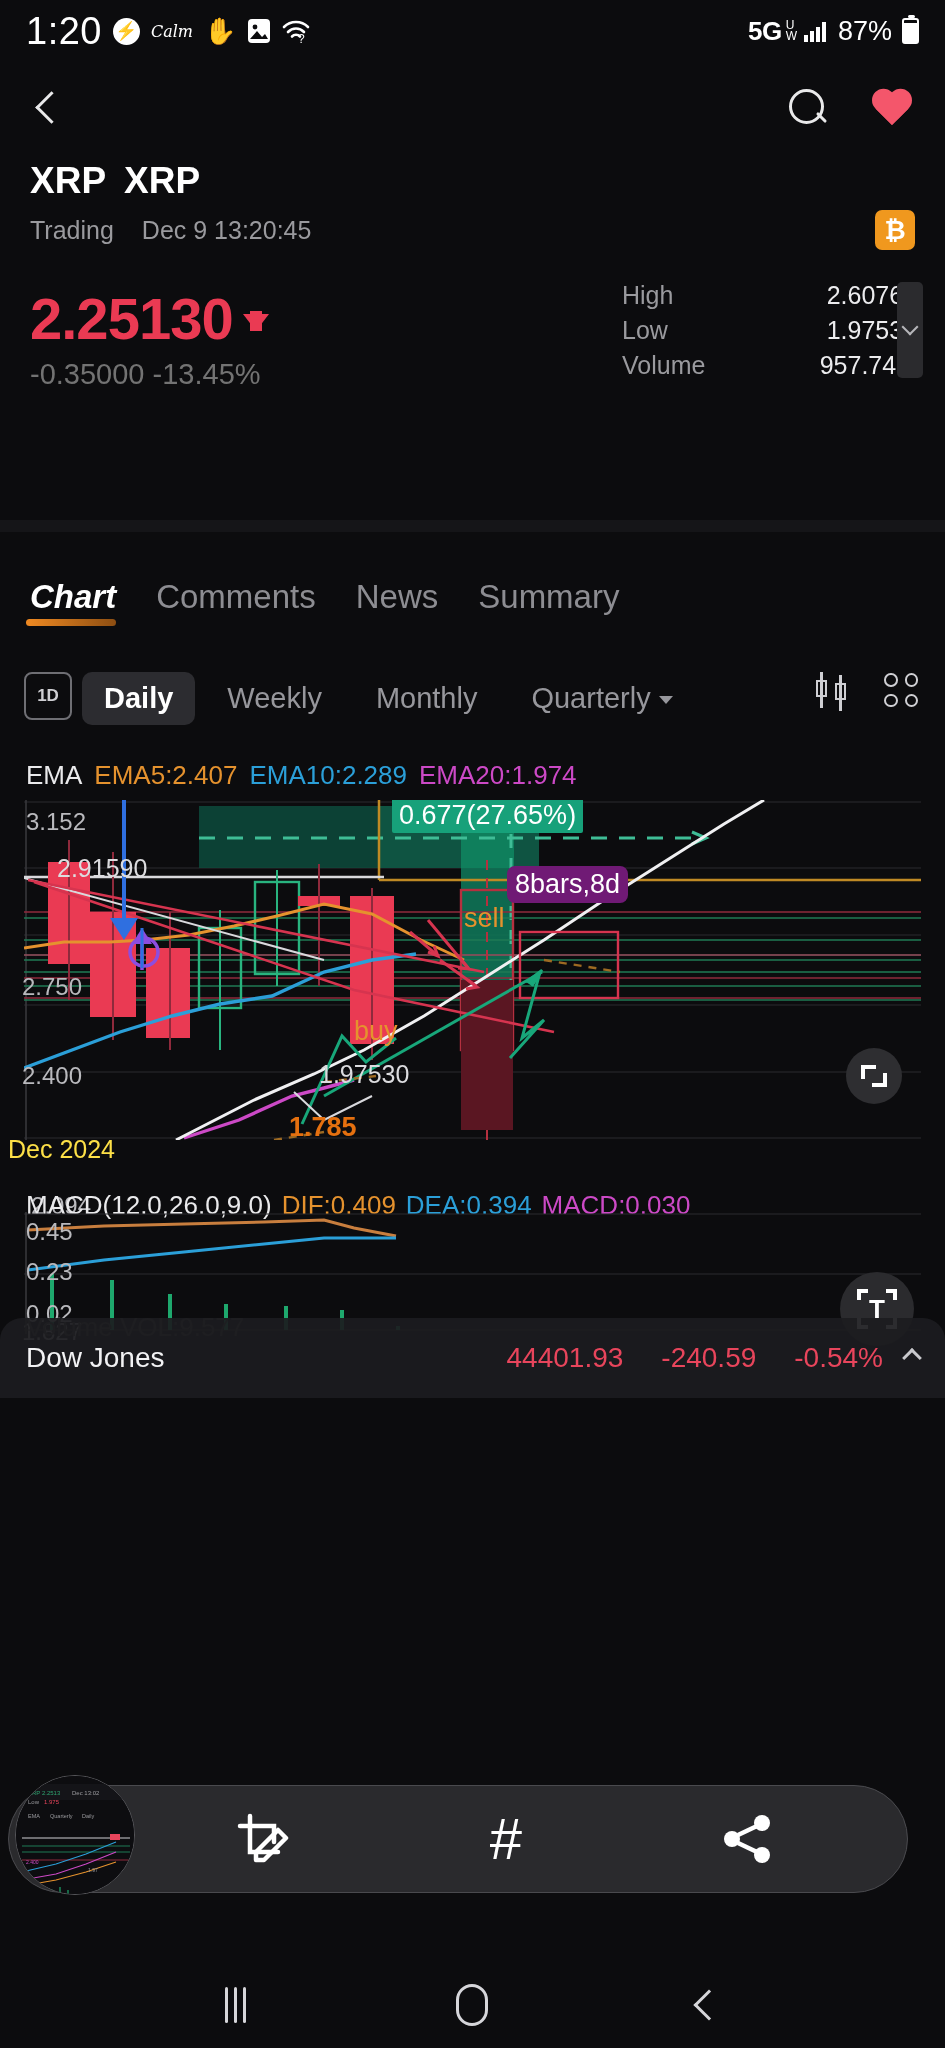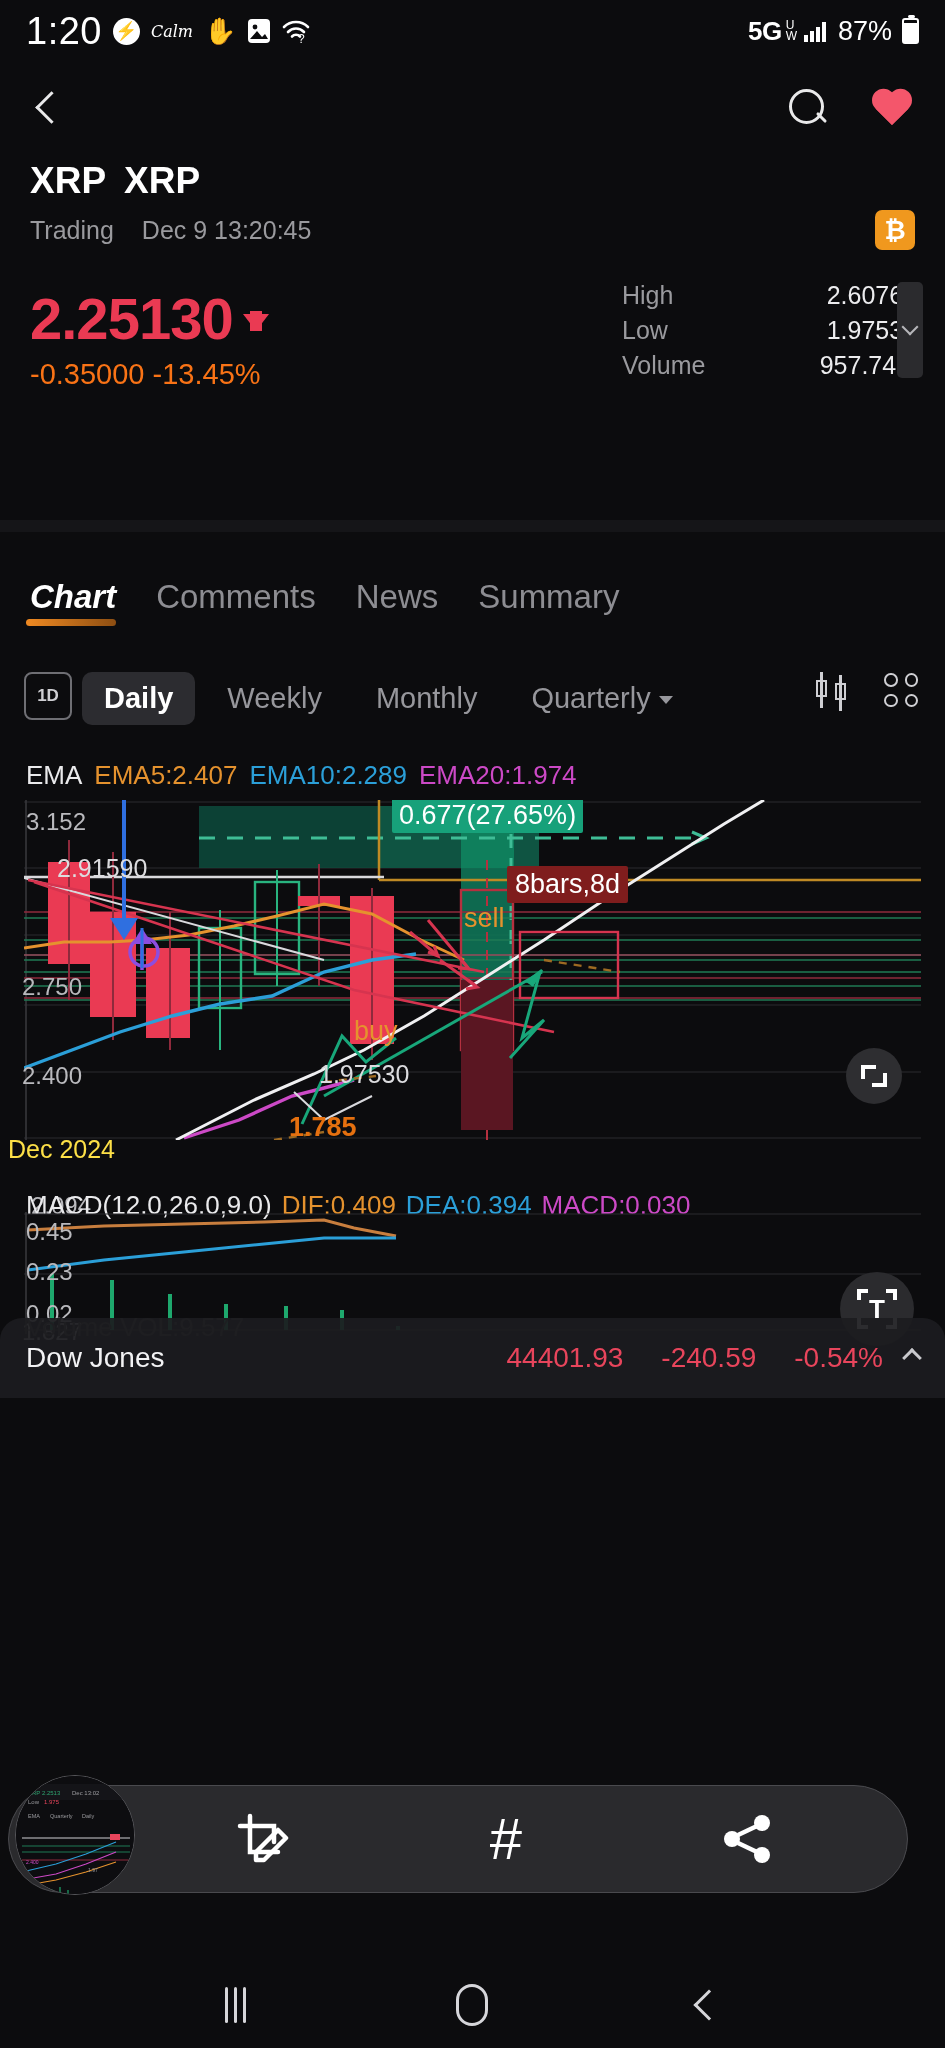--- a/index.html
+++ b/index.html
@@ -64,21 +64,21 @@
   .btc-badge { margin-left: auto; width: 40px; height: 40px; border-radius: 7px; background: #f0981e;
      color:#fff; font-size:26px; font-weight:bold; display:flex; align-items:center; justify-content:center;
      font-family: "DejaVu Sans", sans-serif; }
 
   .price-block { position: absolute; top: 285px; left: 30px; }
   .price-row { display: flex; align-items: center; gap: 10px; }
   .price { font-size: 58px; font-weight: bold; color: #ea3a53; letter-spacing: -1px; }
   .arrow-down { width: 0; height: 0; border-left: 13px solid transparent; border-right: 13px solid transparent;
       border-top: 17px solid #ea3a53; position: relative; top: 4px; }
   .arrow-down:before { content:""; position:absolute; left:-6px; top:-20px; width:12px; height:20px; background:#ea3a53; }
-  .change { font-size: 29px; color: #f97316; margin-top: 6px; }
+  .change { font-size: 29px; color: #737373; margin-top: 6px; }
 
   .stats { position: absolute; top: 278px; right: 28px; width: 295px; }
   .stat-row { display: flex; justify-content: space-between; align-items: center; padding: 3px 0; }
   .stat-k { font-size: 25px; color: #9a9a9e; }
   .stat-v { font-size: 25px; color: #ececee; }
   .stat-expand { position: absolute; right: -6px; top: 4px; width: 26px; height: 96px; border-radius: 5px;
       background: #2b2b2e; display:flex; align-items:center; justify-content:center; }
   .chev-d { width:12px; height:12px; border-right:2.5px solid #b6b6ba; border-bottom:2.5px solid #b6b6ba;
       transform: rotate(45deg); position: relative; top:-3px; }
 
@@ -396,21 +396,21 @@
 
       <path d="M100 0 L100 132" stroke="#2f6fe0" stroke-width="4" fill="none"></path>
       <path d="M86 118 L100 140 L114 118" fill="#2f6fe0"></path>
       <circle cx="120" cy="152" r="14" fill="none" stroke="#8c4de0" stroke-width="3.5"></circle>
       <path d="M118 170 L118 132" stroke="#8c4de0" stroke-width="3.5"></path>
       <path d="M108 144 L118 128 L128 144" fill="#8c4de0"></path>
       <path d="M118 128 L118 168" stroke="#2f6fe0" stroke-width="3"></path>
     </svg>
 
     <div style="position:absolute;left:368px;top:-2px;background:#17a17a;color:#fff;font-size:27px;padding:2px 7px;border-radius:2px;">0.677(27.65%)</div>
-    <div style="position:absolute;left:483px;top:66px;background:#7f1d1d;color:#fff;font-size:27px;padding:3px 8px;border-radius:2px;">8bars,8d</div>
+    <div style="position:absolute;left:483px;top:66px;background:#701a75;color:#fff;font-size:27px;padding:3px 8px;border-radius:8px;">8bars,8d</div>
     <div style="position:absolute;left:33px;top:54px;color:#dcdcdf;font-size:25px;">2.91590</div>
     <div style="position:absolute;left:440px;top:103px;color:#e5922e;font-size:27px;">sell</div>
     <div style="position:absolute;left:330px;top:216px;color:#e5922e;font-size:27px;">buy</div>
     <div style="position:absolute;left:295px;top:260px;color:#dcdcdf;font-size:25px;">1.97530</div>
     <div style="position:absolute;left:265px;top:312px;color:#e5700f;font-size:27px;font-weight:bold;">1.785</div>
   </div>
 
   <span class="axis-lbl" style="top:808px;left:26px;">3.152</span>
   <span class="axis-lbl" style="top:973px;left:22px;">2.750</span>
   <span class="axis-lbl" style="top:1062px;left:22px;">2.400</span>

